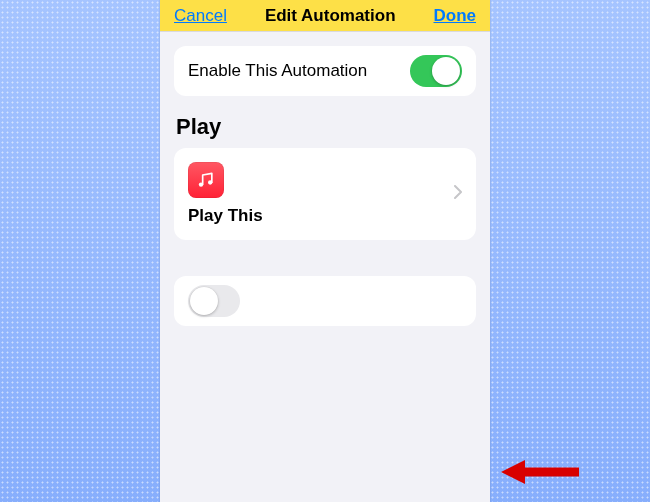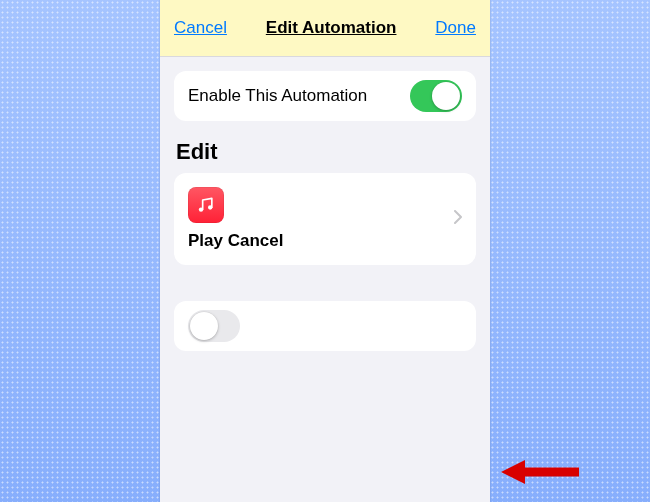--- a/index.html
+++ b/index.html
@@ -18,40 +18,39 @@
   }
   .phone {
     position: absolute;
     left: 160px; top: 0;
     width: 330px; height: 502px;
     background: #f2f2f7;
     box-shadow: 0 0 0 1px rgba(0,0,0,0.05);
     overflow: hidden;
   }
   .navbar {
-    height: 57px;
-    background: #fef9c3;
+    height: 32px;
+    background: #fde047;
     border-bottom: 1px solid #d9d9de;
     display: flex;
     align-items: center;
     justify-content: space-between;
     padding: 0 14px;
   }
   .nav-link {
     color: #007aff;
     font-size: 17px;
     text-decoration: underline;
     cursor: pointer;
   }
-  .nav-link.done { font-weight: 400; text-align: right; }
+  .nav-link.done { font-weight: 700; text-align: right; }
   .nav-title {
     font-size: 17px;
     font-weight: 600;
     color: #000;
-    text-decoration: underline;
   }
   .content { padding: 14px 14px 0 14px; }
   .card {
     background: #fff;
     border-radius: 12px;
     padding: 0 14px;
   }
   .row {
     display: flex;
     align-items: center;
@@ -158,33 +157,33 @@
 
     <div class="card">
       <div class="row">
         <span class="row-label">Enable This Automation</span>
         <div class="toggle on">
           <div class="knob"></div>
         </div>
       </div>
     </div>
 
-    <div class="section-header">Edit</div>
+    <div class="section-header">Play</div>
 
 
 
     <div class="do-card">
       <div class="app-icon">
         <svg class="music-note" viewBox="0 0 24 24">
           <path d="M8 17.5V6l11-2v11" fill="none" stroke="#fff" stroke-width="2" stroke-linecap="round" stroke-linejoin="round"></path>
           <circle cx="6" cy="17.5" r="2.6" fill="#fff"></circle>
           <circle cx="17" cy="15" r="2.6" fill="#fff"></circle>
         </svg>
       </div>
-      <span class="action-name">Play Cancel</span>
+      <span class="action-name">Play This</span>
       <div class="chev-wrap">
         <svg class="chevron" viewBox="0 0 8 14">
             <path d="M1 1l6 6-6 6" fill="none" stroke="currentColor" stroke-width="2" stroke-linecap="round" stroke-linejoin="round"></path>
           </svg>
       </div>
     </div>
 
     <div class="gap20"></div>
 
     <div class="card">

